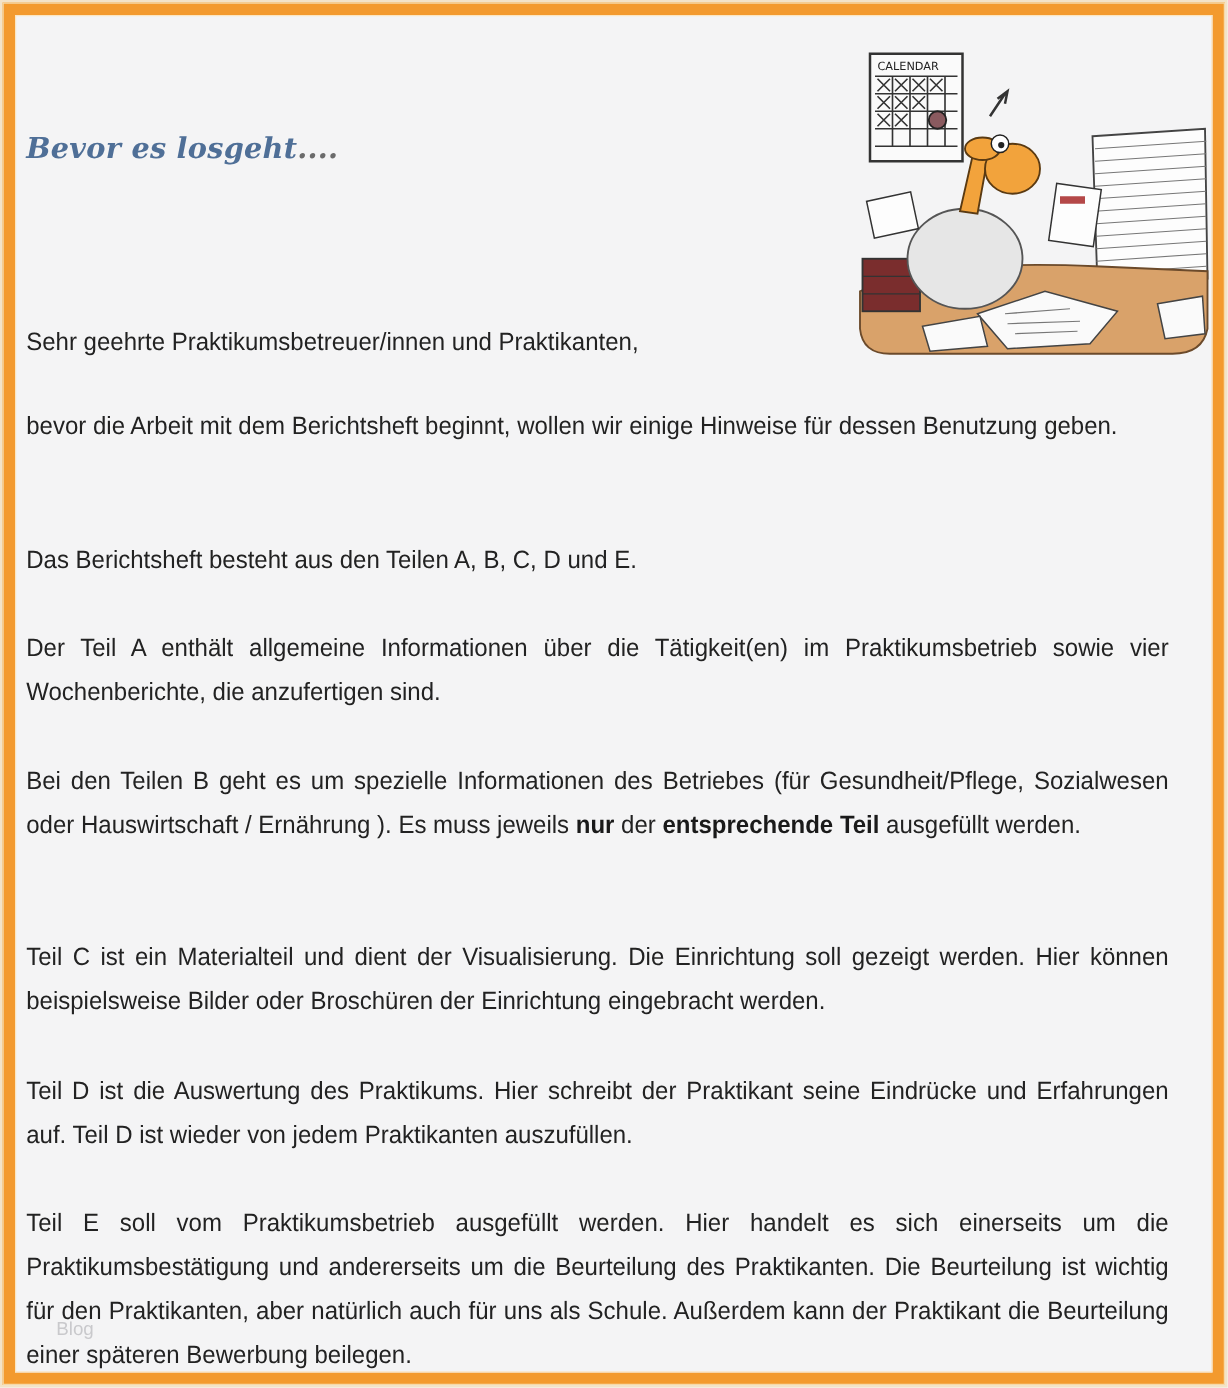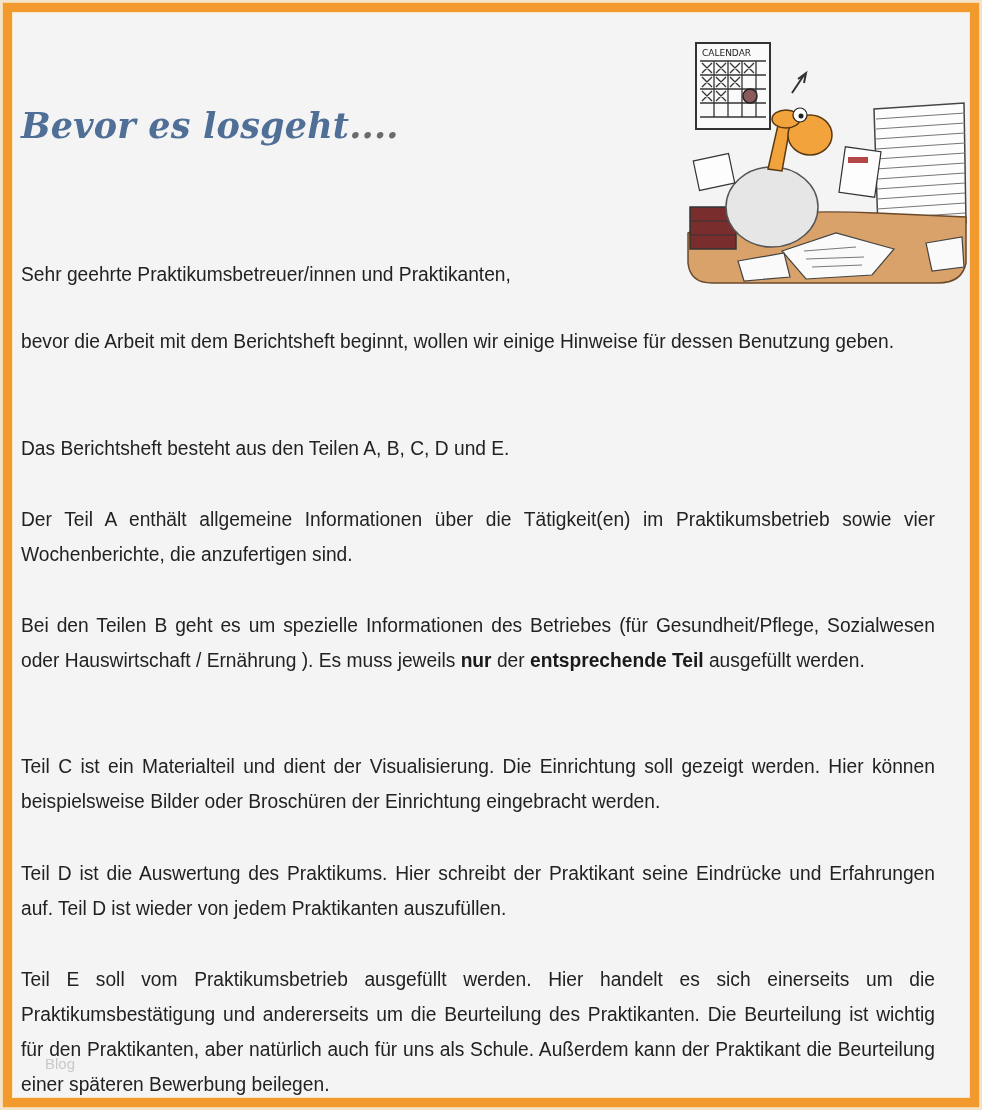--- a/index.html
+++ b/index.html
@@ -11,21 +11,21 @@
     position: absolute; left: 2px; top: 2px; width: 978px; height: 1106px;
     box-sizing: border-box; border: 1px solid #f6d9a8; background: #f39a2e;
   }
   .page {
     position: absolute; left: 9px; top: 9px; right: 9px; bottom: 9px;
     background: #f4f4f5; border: 1px solid #fbe6c3;
   }
   .title {
     position: absolute; left: 8px; top: 92px; margin: 0;
     font-family: "DejaVu Serif", serif; font-style: italic; font-weight: bold;
-    font-size: 35px; color: #4f6f97; letter-spacing: 0.2px;
+    font-size: 23px; color: #4f6f97; letter-spacing: 0.2px;
   }
   .title .dots { color: #6b6b6b; }
   .illustration { position: absolute; left: 673px; top: 24px; width: 282px; height: 250px; }
   .p {
     position: absolute; left: 8px; width: 952px; margin: 0;
     font-size: 20px; line-height: 35px; color: #222; text-align: justify;
     text-align-last: left; transform: scaleX(0.96); transform-origin: left top;
   }
   .p.justify-last { text-align-last: justify; }
   .p b { font-weight: bold; color: #1a1a1a; }

